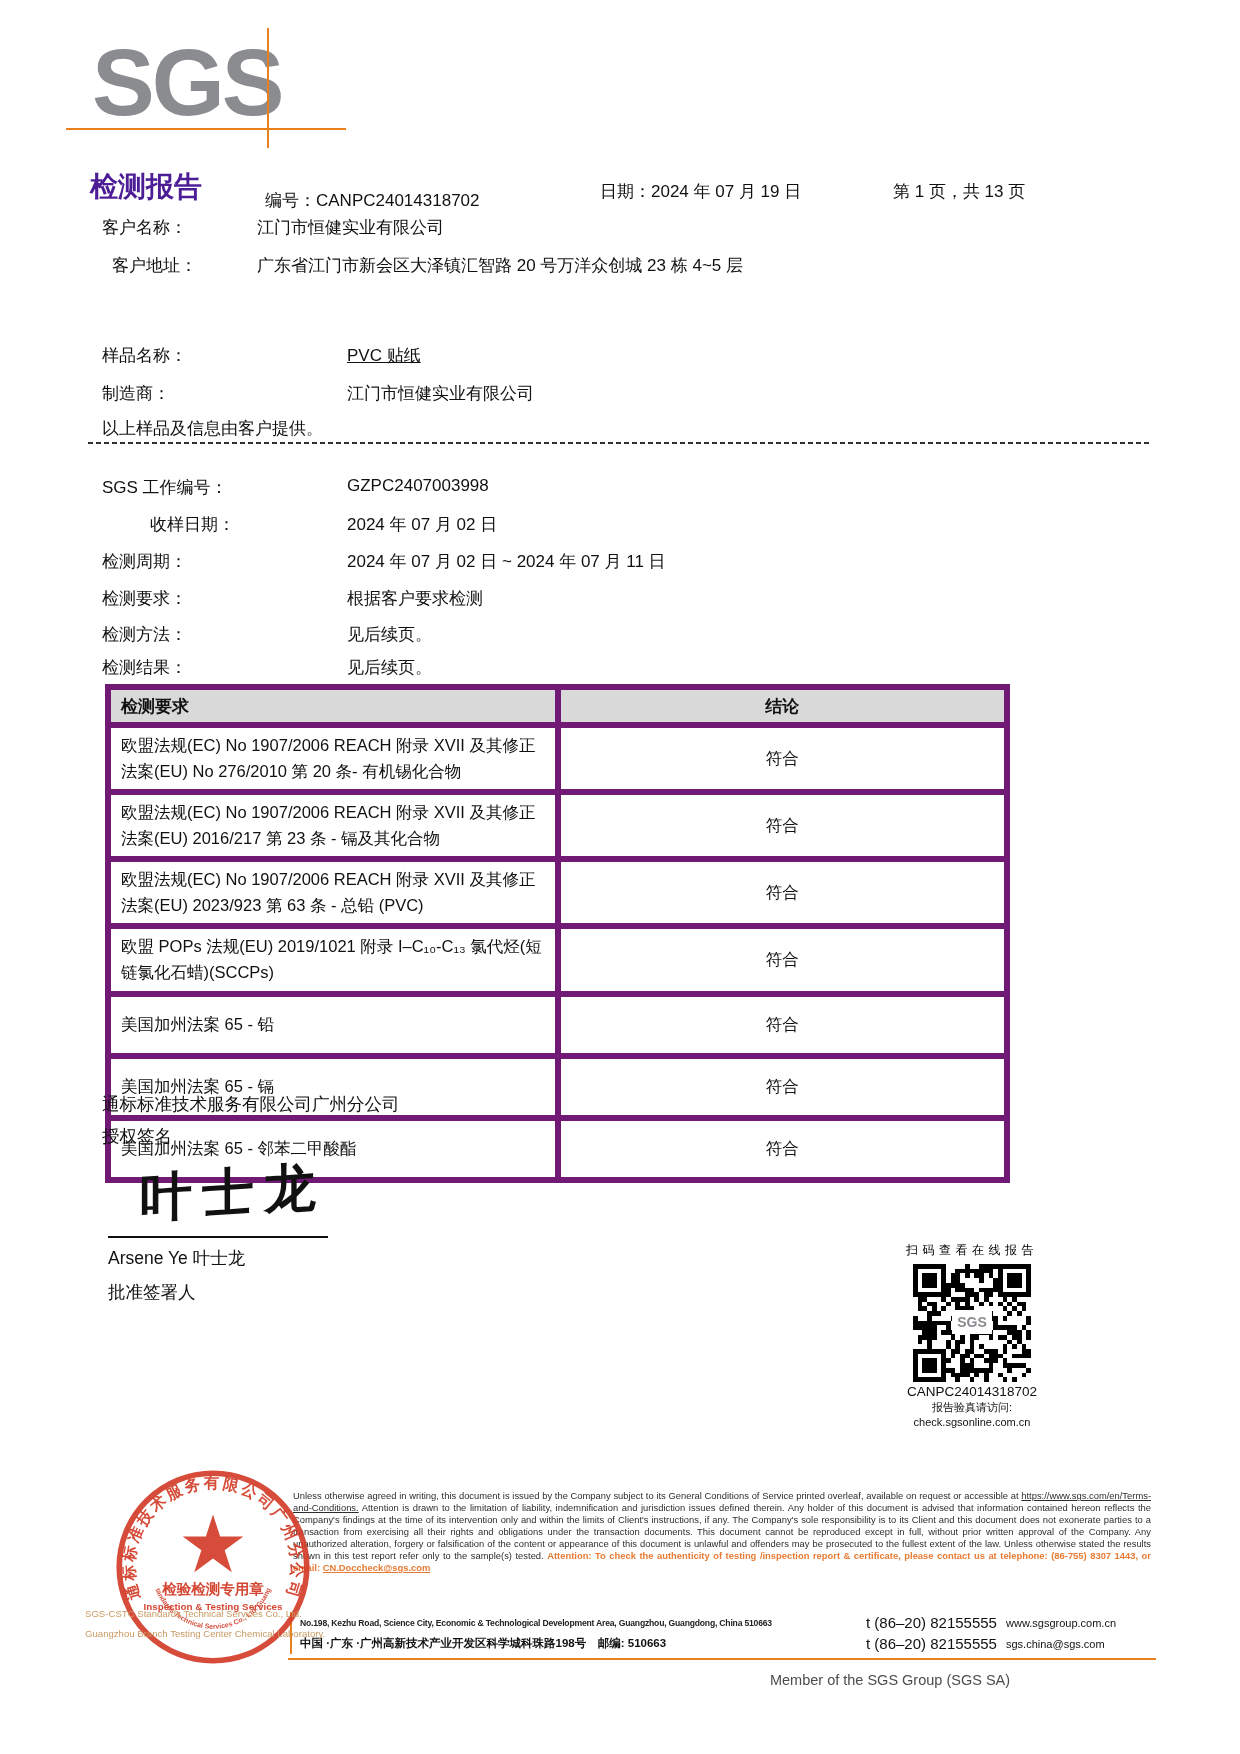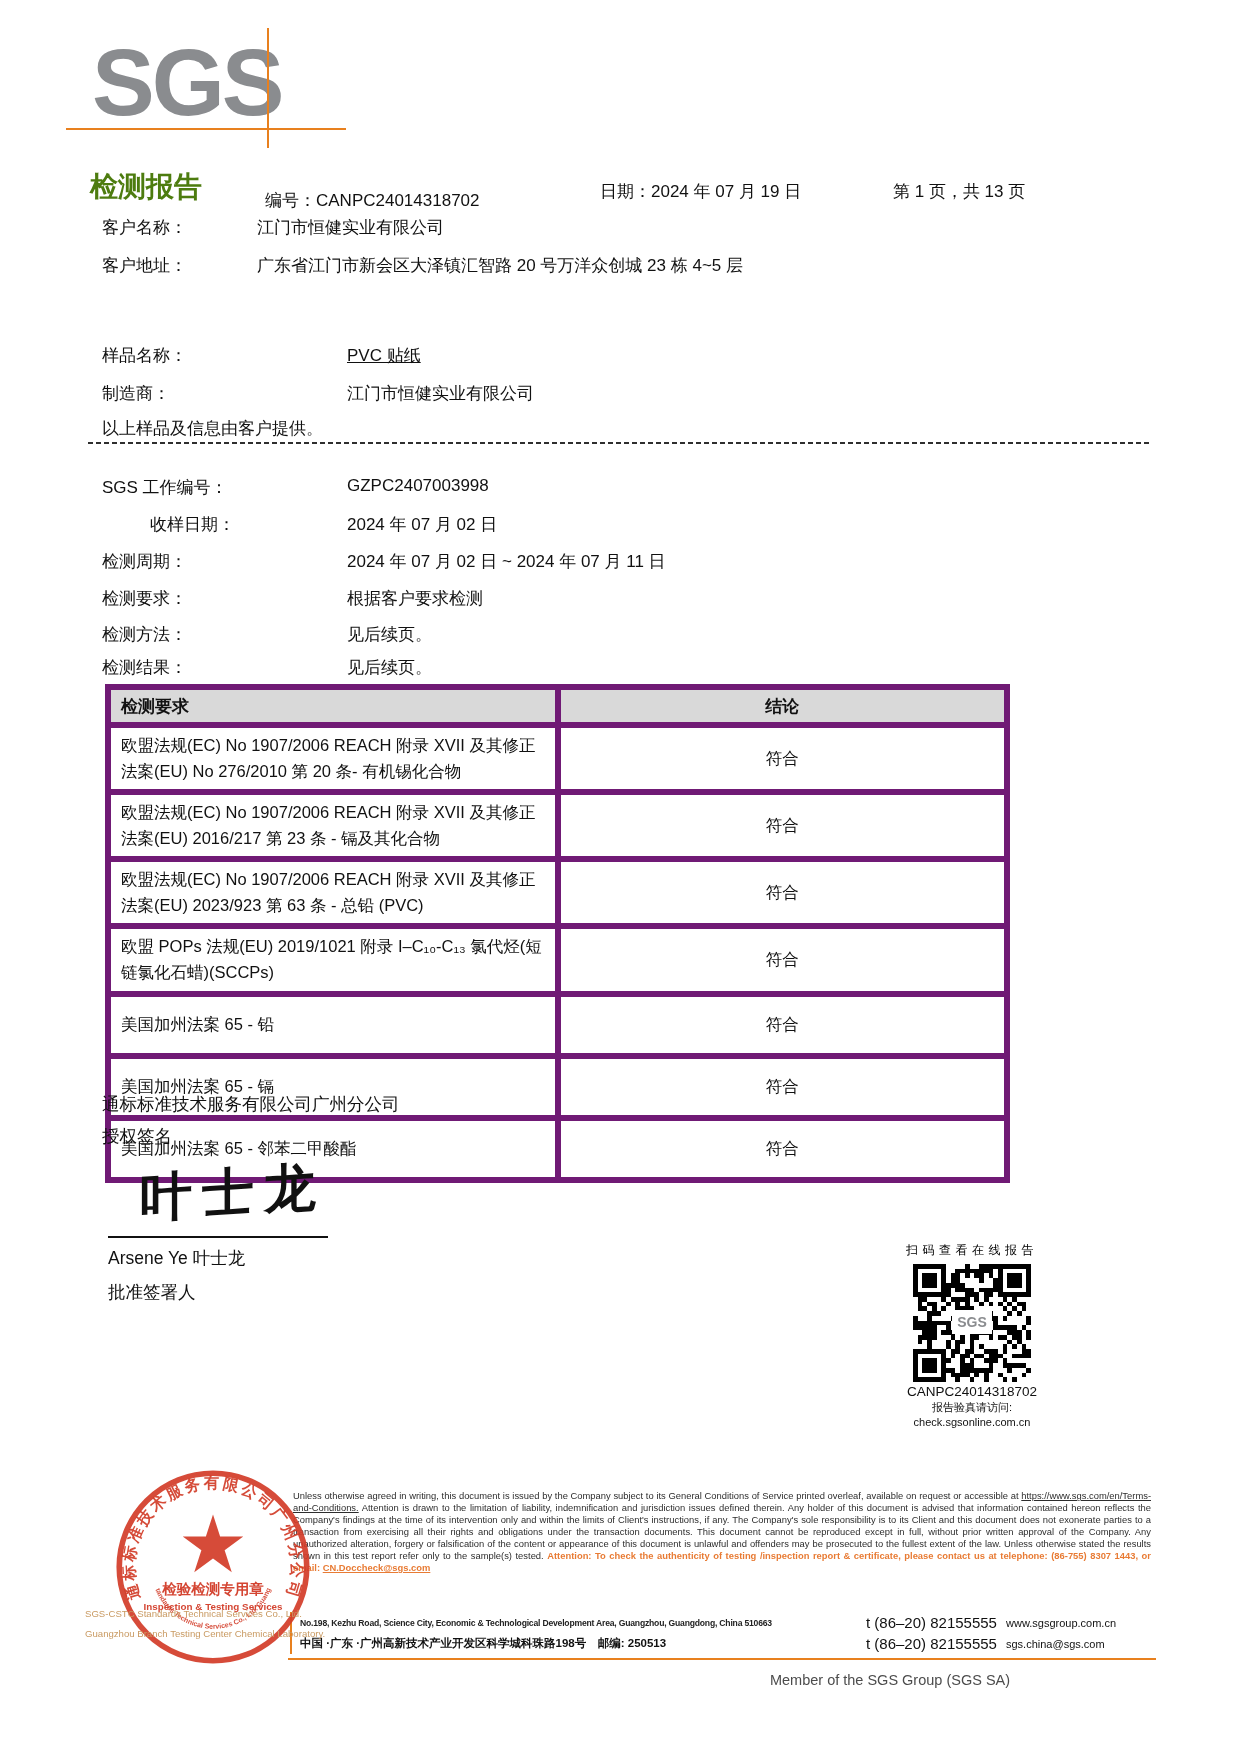--- a/index.html
+++ b/index.html
@@ -7,21 +7,21 @@
     position:relative;width:1240px;height:1754px;background:#ffffff;
     font-family:"Liberation Sans","DejaVu Sans",sans-serif;color:#111;
     margin:0 auto;overflow:hidden;
   }
   .abs{position:absolute;}
   
   .logo-text{font-weight:bold;font-size:94px;line-height:1;color:#8a8c8f;letter-spacing:-3px;}
   .logo-hline{background:#e8801e;height:2px;}
   .logo-vline{background:#e8801e;width:2px;}
   
-  .report-title{font-size:28px;font-weight:bold;color:#4d7c0f;}
+  .report-title{font-size:28px;font-weight:bold;color:#4c1d95;}
   .hdr-line{font-size:17px;white-space:nowrap;}
   
   .info-label{font-size:17px;}
   .info-value{font-size:17px;}
   .dashed-sep{height:2px;background:repeating-linear-gradient(90deg,#2e2e2e 0 5px,transparent 5px 8px);}
   
   table.results{border-collapse:collapse;width:905px;table-layout:fixed;}
   table.results th,table.results td{border:6px solid #701a75;font-weight:normal;}
   table.results th{background:#d9d9d9;font-weight:bold;font-size:17px;text-align:left;padding:4px 10px;height:24px;}
   table.results th.concl{text-align:center;}
@@ -73,21 +73,21 @@
   <div class="abs hdr-line" style="left:265px;top:180px;margin-top:9px;">
     <span>编号：</span><span>CANPC24014318702</span>
   </div>
   <div class="abs hdr-line" style="left:600px;top:180px;">
     <span>日期：</span><span>2024 年 07 月 19 日</span>
   </div>
   <div class="abs hdr-line" style="left:893px;top:180px;">第 1 页，共 13 页</div>
 
   <div class="abs info-label" style="left:102px;top:216px;">客户名称：</div>
   <div class="abs info-value" style="left:257px;top:216px;">江门市恒健实业有限公司</div>
-  <div class="abs info-label" style="left:102px;top:254px;">客户地址：</div>
+  <div class="abs info-label" style="left:112px;top:254px;">客户地址：</div>
   <div class="abs info-value" style="left:257px;top:254px;">广东省江门市新会区大泽镇汇智路 20 号万洋众创城 23 栋 4~5 层</div>
 
   <div class="abs info-label" style="left:102px;top:344px;">样品名称：</div>
   <div class="abs info-value" style="left:347px;top:344px;text-decoration:underline;">PVC 贴纸</div>
   <div class="abs info-label" style="left:102px;top:382px;">制造商：</div>
   <div class="abs info-value" style="left:347px;top:382px;">江门市恒健实业有限公司</div>
   <div class="abs info-value" style="left:102px;top:417px;">以上样品及信息由客户提供。</div>
 
   <div class="abs dashed-sep" style="left:88px;top:442px;width:1064px;"></div>
 
@@ -811,21 +811,21 @@
     <span class="attention">Attention: To check the authenticity of testing /inspection report &amp; certificate, please contact us at telephone: (86-755) 8307 1443, or email: </span><span class="attention u">CN.Doccheck@sgs.com</span>
   </div>
 
   <div class="abs addr-block" style="left:290px;top:1612px;">
     <div class="addr-row">
       <span class="addr-en">No.198, Kezhu Road, Science City, Economic &amp; Technological Development Area, Guangzhou, Guangdong, China 510663</span>
       <span class="addr-tel">t (86–20) 82155555</span>
       <span class="addr-right">www.sgsgroup.com.cn</span>
     </div>
     <div class="addr-row">
-      <span class="addr-cn">中国 ·广东 ·广州高新技术产业开发区科学城科珠路198号　邮编: 250513</span>
+      <span class="addr-cn">中国 ·广东 ·广州高新技术产业开发区科学城科珠路198号　邮编: 510663</span>
       <span class="addr-tel">t (86–20) 82155555</span>
       <span class="addr-right">sgs.china@sgs.com</span>
     </div>
   </div>
   <div class="abs orange-hline" style="left:288px;top:1658px;width:868px;"></div>
   <div class="abs member" style="left:700px;top:1672px;width:380px;">Member of the SGS Group (SGS SA)</div>
 
 </div>
 
 </body></html>

